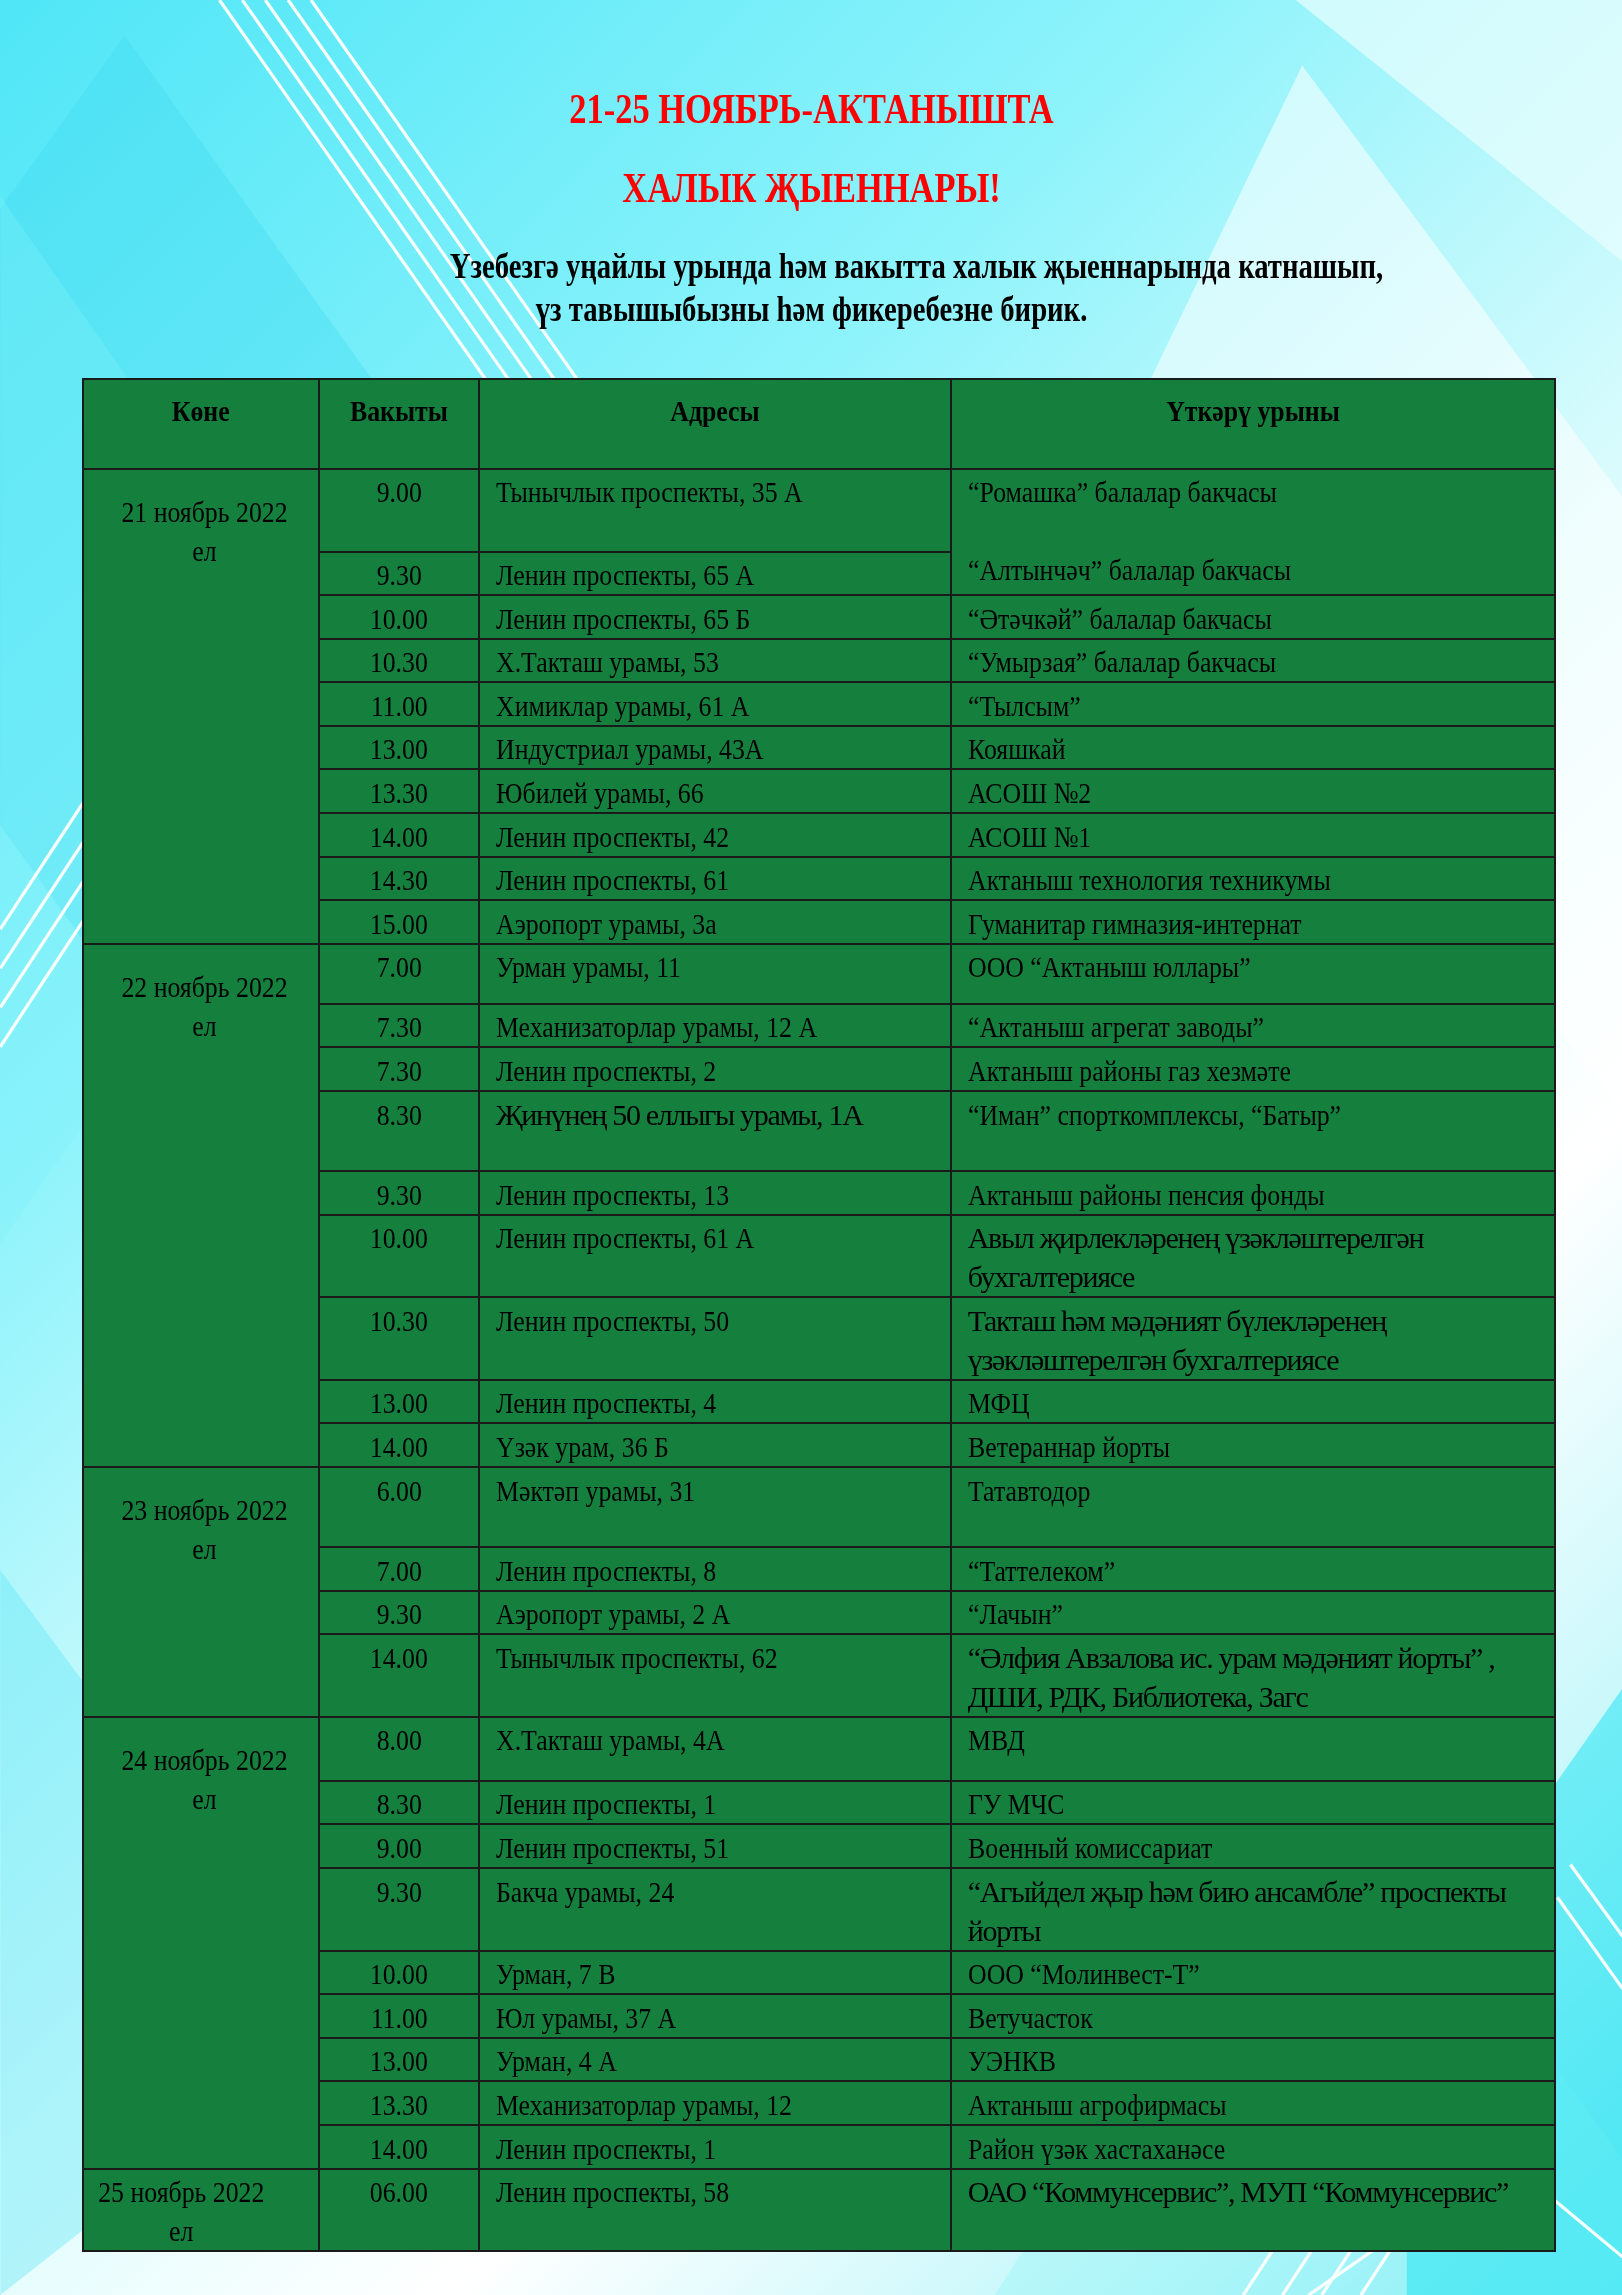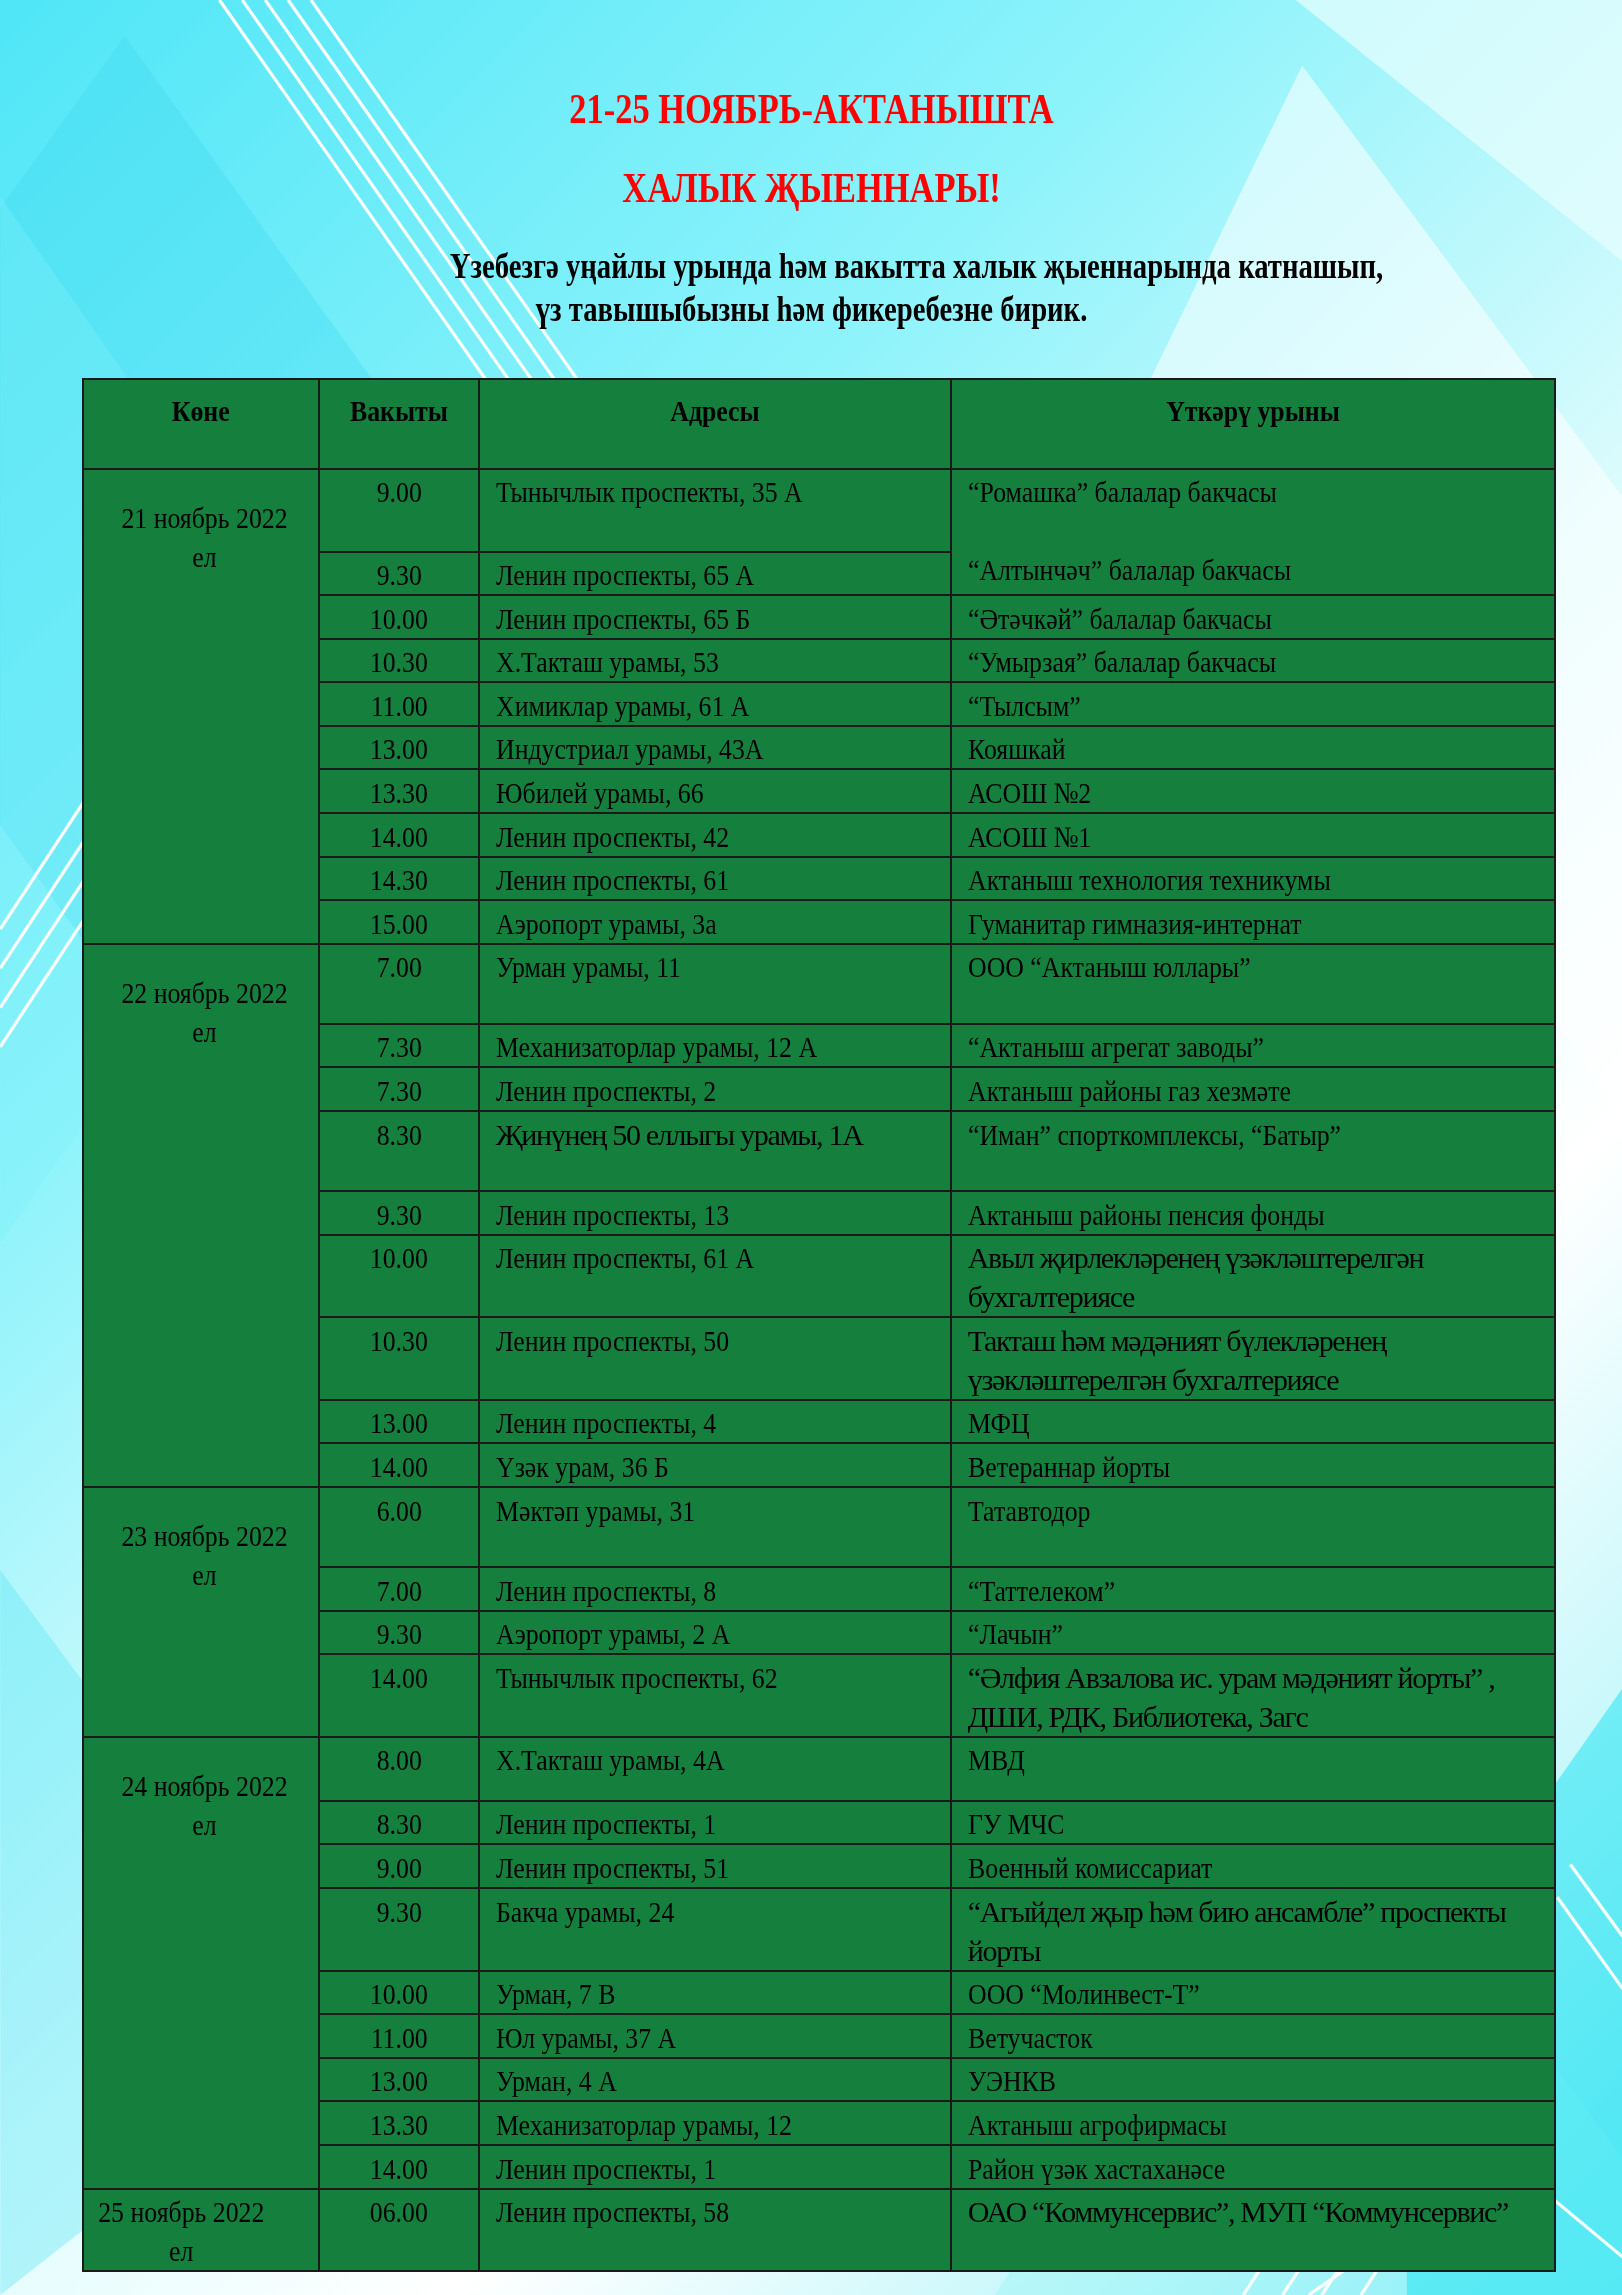--- a/index.html
+++ b/index.html
@@ -19,21 +19,21 @@
     color: #000; font-weight: bold; font-size: 35px;
     transform: scaleX(0.82); transform-origin: center; z-index: 2;
   }
   .table-wrap { position: absolute; left: 82px; top: 378px; width: 1472px; z-index: 2; }
   table { border-collapse: collapse; width: 1472px; table-layout: fixed; background: #15803d; }
   td, th {
     border: 2px solid #1a1a1a; vertical-align: top; font-size: 30px; line-height: 39px;
     padding: 2.6px 15.7px 0 15.7px; overflow: hidden;
   }
   th { font-weight: bold; text-align: center; height: 77px; padding-top: 10.5px; }
-  td.date { text-align: center; padding-top: 28px; }
+  td.date { text-align: center; padding-top: 22px; }
   td.date.left { text-align: center; padding-left: 13px; }
   td.time { text-align: center; }
   td.addr, td.venue { text-align: left; }
   .sq { display: inline-block; transform: scaleX(0.86); transform-origin: left center; white-space: nowrap; }
   .sqc { display: inline-block; transform: scaleX(0.86); transform-origin: center center; white-space: nowrap; }
   .wrap2 { white-space: normal; display: block; transform: none; letter-spacing: -1.3px; }
   .venue-merged-spacer { display: block; height: 39px; }
 </style>
 </head>
 <body>
@@ -141,21 +141,21 @@
       <td class="time"><span class="sqc">14.30</span></td>
       <td class="addr"><span class="sq">Ленин проспекты, 61</span></td>
       <td class="venue"><span class="sq">Актаныш технология техникумы</span></td>
     </tr>
     <tr style="height:41px">
       <td class="time"><span class="sqc">15.00</span></td>
       <td class="addr"><span class="sq">Аэропорт урамы, 3а</span></td>
       <td class="venue"><span class="sq">Гуманитар гимназия-интернат</span></td>
     </tr>
 
-    <tr style="height:80px">
+    <tr style="height:60px">
       <td class="date" rowspan="9">
             <span class="sqc" style="white-space:normal;display:block;width:209px;margin:0 auto;">22 ноябрь 2022 ел</span>
           </td>
       <td class="time"><span class="sqc">7.00</span></td>
       <td class="addr"><span class="sq">Урман урамы, 11</span></td>
       <td class="venue"><span class="sq">ООО “Актаныш юллары”</span></td>
     </tr>
     <tr style="height:41px">
       <td class="time"><span class="sqc">7.30</span></td>
       <td class="addr"><span class="sq">Механизаторлар урамы, 12 А</span></td>

